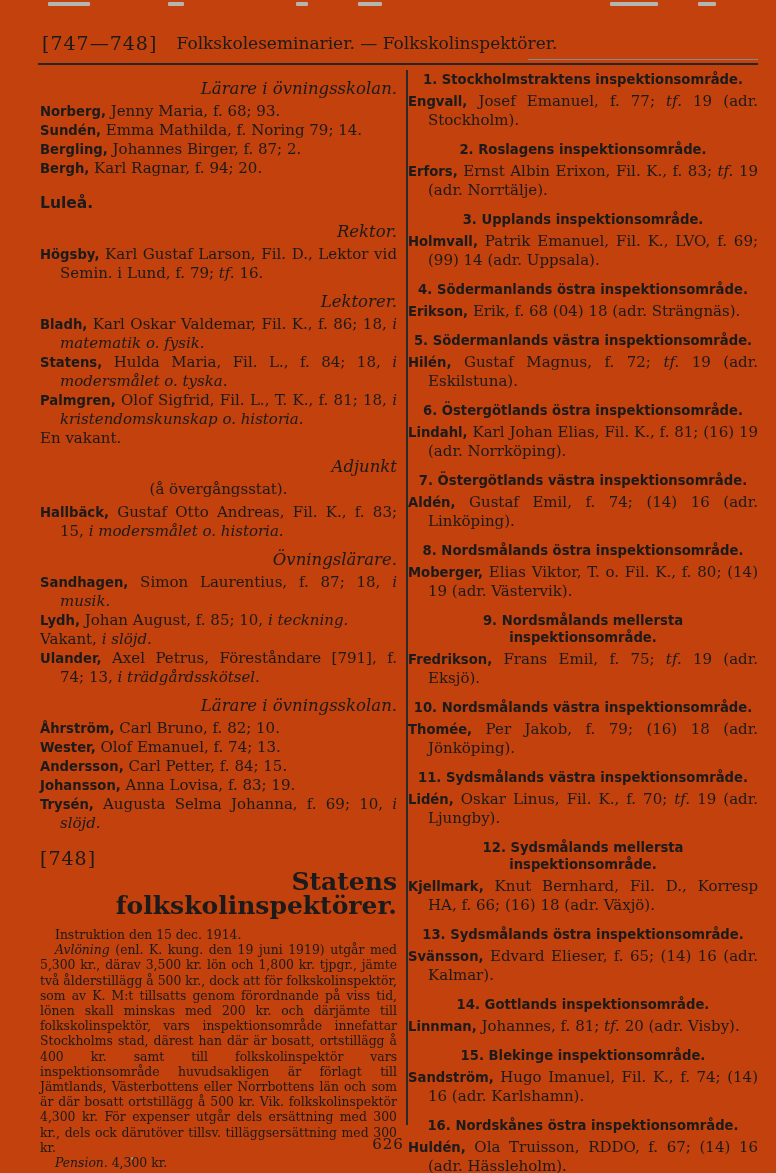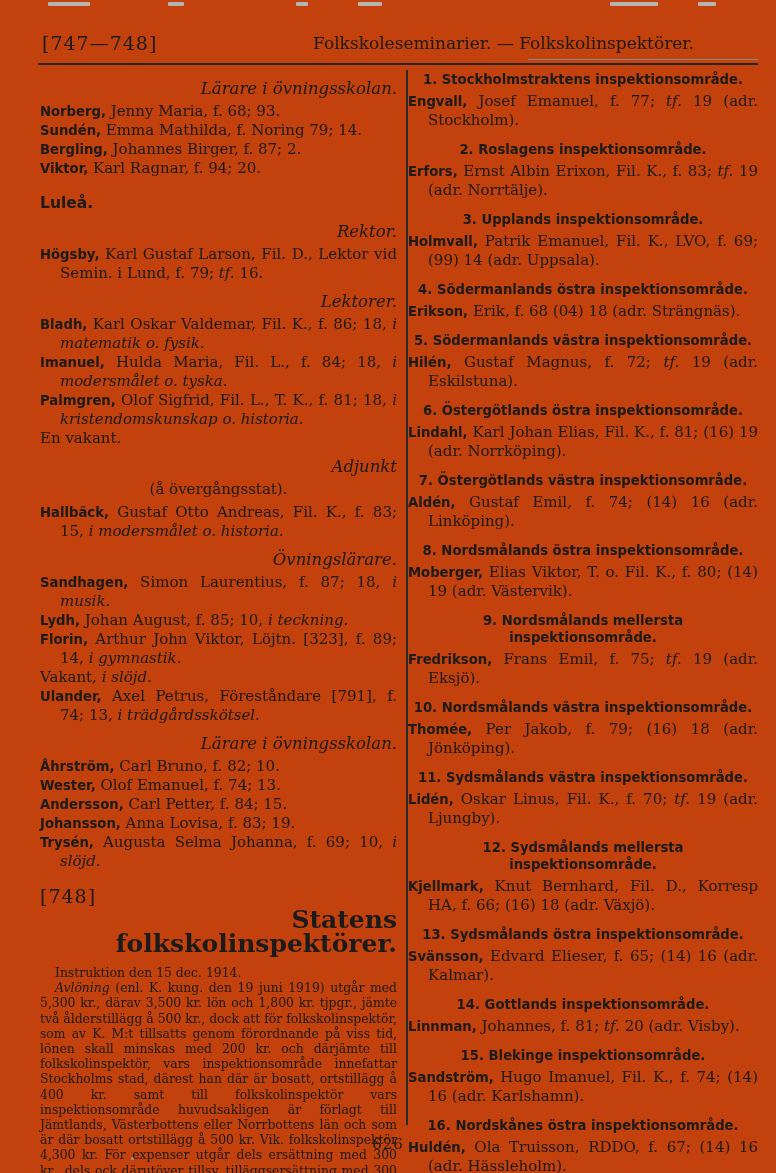--- a/index.html
+++ b/index.html
@@ -5,21 +5,21 @@
   html,body{margin:0;padding:0;background:#d8d8d4;}
   .page{
     position:relative;width:776px;height:1173px;margin:0 auto;
     background:#c2410c;color:#1b1b1b;overflow:hidden;
     font-family:"DejaVu Serif", serif;
   }
   .artifact{position:absolute;top:2px;height:4px;background:#b4b4b0;border-radius:1px;}
   .dust{position:absolute;width:3px;height:3px;background:#9a9a96;border-radius:50%;}
   .header{position:absolute;top:30px;left:40px;right:22px;height:26px;}
   .page-ref{position:absolute;left:2px;top:2px;font-size:19px;letter-spacing:1px;}
-  .running-title{position:absolute;left:0;right:60px;top:3px;text-align:right;font-size:17px;}
+  .running-title{position:absolute;left:0;right:60px;top:3px;text-align:center;font-size:17px;}
   .header-rule{position:absolute;top:63px;left:38px;right:18px;height:2px;background:#262626;}
   .header-rule:after{content:"";position:absolute;right:0;top:-4px;width:230px;height:1px;background:#8a8a86;}
   .columns{position:absolute;top:70px;left:40px;right:18px;bottom:48px;display:flex;}
   .col-left{width:366px;padding-right:9px;box-sizing:border-box;}
   .col-divider{width:2px;background:#2a2a2a;}
   .col-right{flex:1;box-sizing:border-box;}
   p,div{margin:0;}
   .entry{font-size:15px;line-height:19px;text-align:justify;padding-left:20px;text-indent:-20px;}
   .b{font-family:"DejaVu Sans", sans-serif;font-weight:bold;font-size:0.88em;}
   .i{font-style:italic;}
@@ -52,36 +52,35 @@
     <span class="running-title">Folkskoleseminarier. — Folkskolinspektörer.</span>
   </div>
   <div class="header-rule"></div>
 
   <div class="columns">
     <div class="col-left">
         <div class="c-it">Lärare i övningsskolan.</div>
         <p class="entry"><span class="b">Norberg,</span><span class=""> Jenny Maria, f. 68; 93.</span></p>
         <p class="entry"><span class="b">Sundén,</span><span class=""> Emma Mathilda, f. Noring 79; 14.</span></p>
         <p class="entry"><span class="b">Bergling,</span><span class=""> Johannes Birger, f. 87; 2.</span></p>
-        <p class="entry"><span class="b">Viktor,</span><span class=""> Karl Ragnar, f. 94; 20.</span></p>
+        <p class="entry"><span class="b">Bergh,</span><span class=""> Karl Ragnar, f. 94; 20.</span></p>
         <div class="c-bd">Luleå.</div>
         <div class="c-it">Rektor.</div>
         <p class="entry"><span class="b">Högsby,</span><span class=""> Karl Gustaf Larson, Fil. D., Lektor vid Semin. i Lund, f. 79; </span><span class="i">tf.</span><span class=""> 16.</span></p>
         <div class="c-it">Lektorer.</div>
         <p class="entry"><span class="b">Bladh,</span><span class=""> Karl Oskar Valdemar, Fil. K., f. 86; 18, </span><span class="i">i matematik o. fysik.</span></p>
-        <p class="entry"><span class="b">Imanuel,</span><span class=""> Hulda Maria, Fil. L., f. 84; 18, </span><span class="i">i modersmålet o. tyska.</span></p>
+        <p class="entry"><span class="b">Statens,</span><span class=""> Hulda Maria, Fil. L., f. 84; 18, </span><span class="i">i modersmålet o. tyska.</span></p>
         <p class="entry"><span class="b">Palmgren,</span><span class=""> Olof Sigfrid, Fil. L., T. K., f. 81; 18, </span><span class="i">i kristendomskunskap o. historia.</span></p>
         <p class="entry"><span class="">En vakant.</span></p>
         <div class="c-it">Adjunkt</div>
         <div class="c-pl">(å övergångsstat).</div>
         <p class="entry"><span class="b">Hallbäck,</span><span class=""> Gustaf Otto Andreas, Fil. K., f. 83; 15, </span><span class="i">i modersmålet o. historia.</span></p>
         <div class="c-it">Övningslärare.</div>
         <p class="entry"><span class="b">Sandhagen,</span><span class=""> Simon Laurentius, f. 87; 18, </span><span class="i">i musik.</span></p>
         <p class="entry"><span class="b">Lydh,</span><span class=""> Johan August, f. 85; 10, </span><span class="i">i teckning.</span></p>
-        <p class="entry"><span class="b">Florin,</span><span class=""> Arthur John Viktor, Löjtn. [323], f. 89; 14, </span><span class="i">i gymnastik.</span></p>
         <p class="entry"><span class="">Vakant, </span><span class="i">i slöjd.</span></p>
         <p class="entry"><span class="b">Ulander,</span><span class=""> Axel Petrus, Föreståndare [791], f. 74; 13, </span><span class="i">i trädgårdsskötsel.</span></p>
         <div class="c-it">Lärare i övningsskolan.</div>
         <p class="entry"><span class="b">Åhrström,</span><span class=""> Carl Bruno, f. 82; 10.</span></p>
         <p class="entry"><span class="b">Wester,</span><span class=""> Olof Emanuel, f. 74; 13.</span></p>
         <p class="entry"><span class="b">Andersson,</span><span class=""> Carl Petter, f. 84; 15.</span></p>
         <p class="entry"><span class="b">Johansson,</span><span class=""> Anna Lovisa, f. 83; 19.</span></p>
         <p class="entry"><span class="b">Trysén,</span><span class=""> Augusta Selma Johanna, f. 69; 10, </span><span class="i">i slöjd.</span></p>
         <div class="ref">[748]</div>
         <div class="title">Statens folkskolinspektörer.</div>

